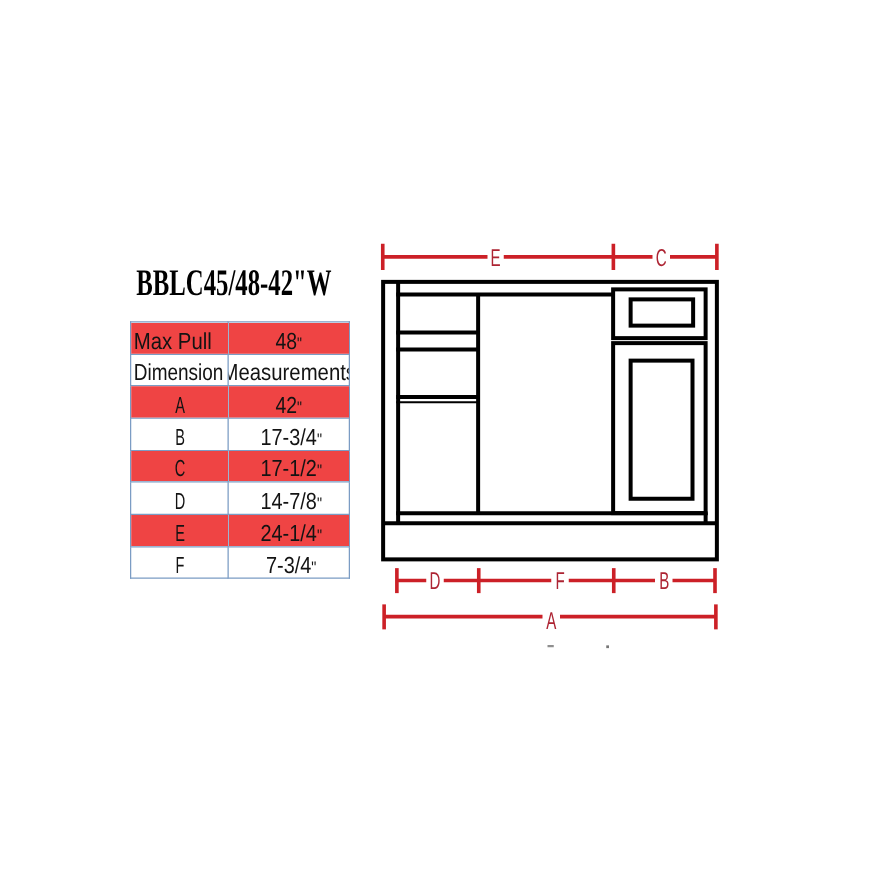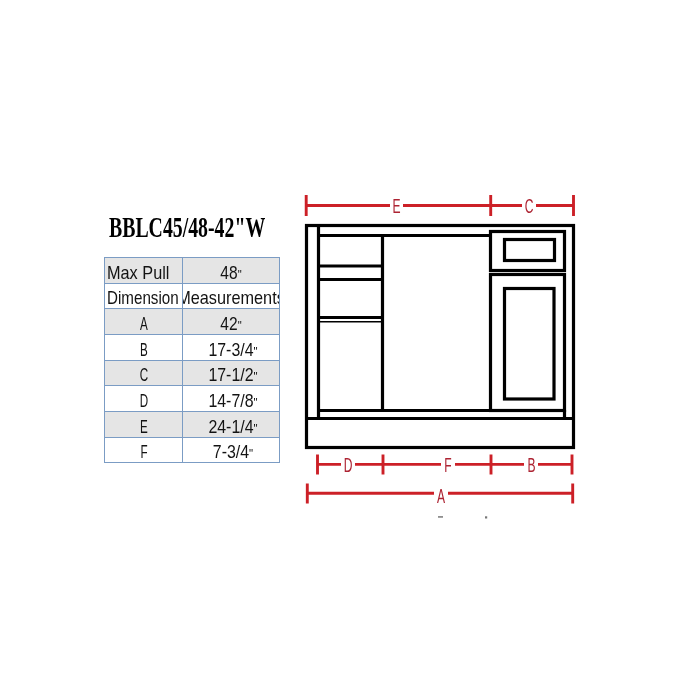--- a/index.html
+++ b/index.html
@@ -4,21 +4,21 @@
 <style>
   html,body{margin:0;padding:0;background:#fff;}
   body{width:700px;height:700px;position:relative;font-family:"Liberation Sans",sans-serif;}
   #title{position:absolute;left:109px;top:209.5px;font-family:"Liberation Serif",serif;font-weight:bold;font-size:30px;color:#000;white-space:nowrap;transform:scaleX(0.66);transform-origin:0 0;}
   table{position:absolute;left:104px;top:257px;border-collapse:collapse;table-layout:fixed;width:175px;}
   td{border:1px solid #7b9cc4;font-size:18.5px;color:#131313;padding:0;height:24.67px;overflow:hidden;white-space:nowrap;position:relative;}
   .t{position:absolute;top:3.8px;left:50%;width:max-content;}
   td.l .t{left:2px;transform-origin:0 50%;}
   td.c{text-align:center;}
   .q{font-size:0.72em;}
-  tr.b td{background:#e5e5e5;}
+  tr.b td{background:#ef4444;}
 </style>
 </head>
 <body>
 <div id="title">BBLC45/48-42"W</div>
 <table>
   <colgroup>
       <col style="width:78px">
       <col style="width:97px">
     </colgroup>
   <tbody>

